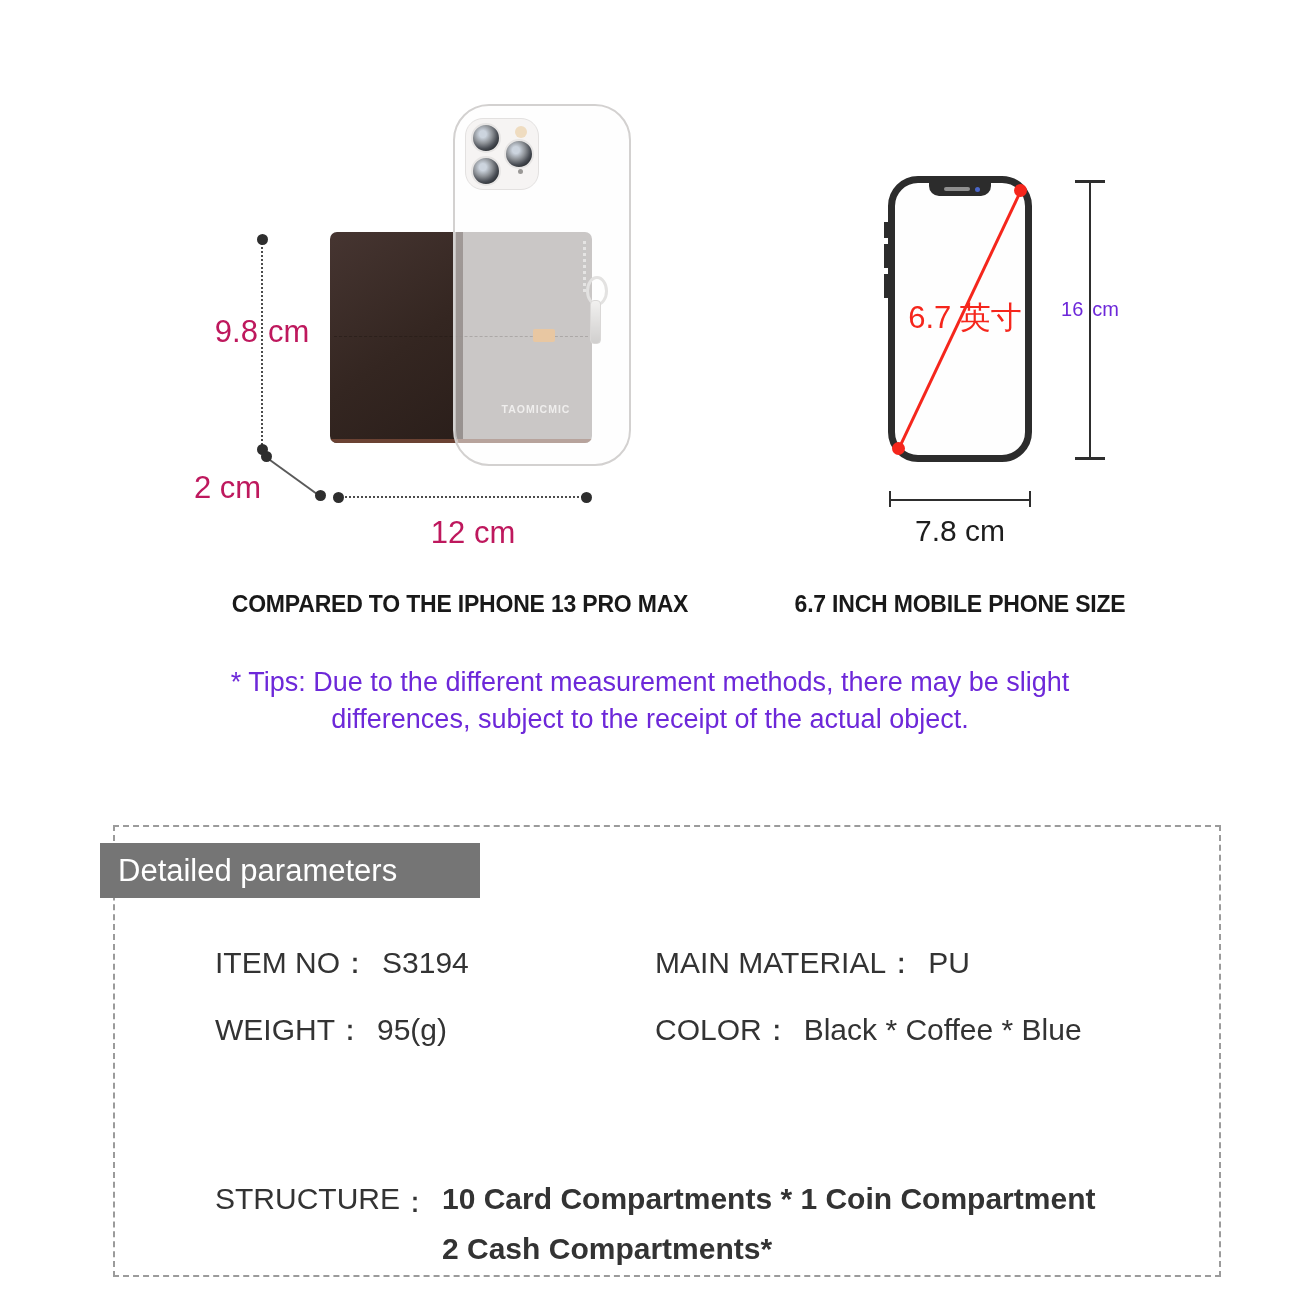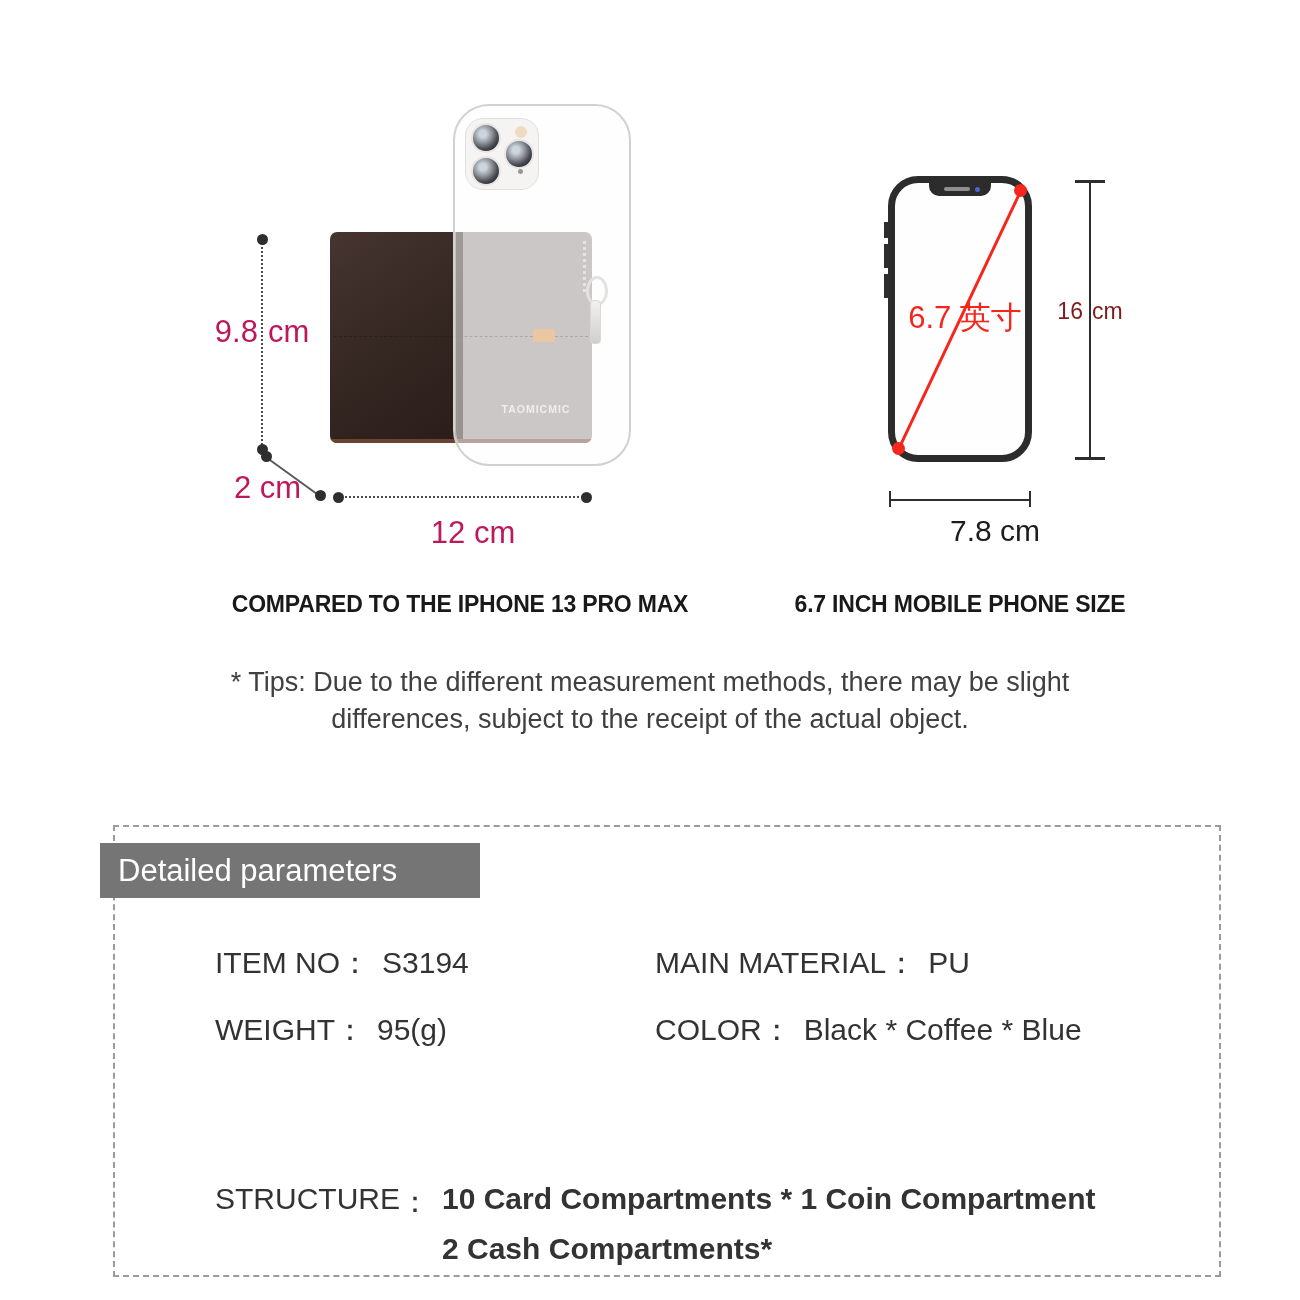--- a/index.html
+++ b/index.html
@@ -36,50 +36,50 @@
   .mic-dot{left:52px;top:50px;width:5px;height:5px;border-radius:50%;background:#9a9896;}
 
   
   .dim{z-index:5;}
   .dot{position:absolute;width:11px;height:11px;border-radius:50%;background:#2e2e2e;z-index:6;}
   .h-line{left:261px;top:239px;height:210px;width:0;border-left:2px dotted #4c4c4c;}
   .dim-label{font-size:31px;color:#be185d;}
   .h-label{left:182px;top:314px;width:160px;display:flex;justify-content:center;gap:10px;}
   .t-line{left:266px;top:456px;width:67px;height:0;border-top:2px solid #5a5a5a;
     transform:rotate(35.8deg);transform-origin:0 0;}
-  .t-label{left:194px;top:470px;margin-left:40px;}
+  .t-label{left:194px;top:470px;}
   .w-line{left:338px;top:496px;width:248px;height:0;border-top:2px dotted #4c4c4c;}
   .w-label{left:388px;top:515px;width:170px;text-align:center;}
 
   
   .phone-outline{left:888px;top:176px;width:130px;height:272px;border:7px solid #2c2c2c;border-radius:30px;
     background:#fefefe;z-index:1;}
   .notch{left:50%;top:0;transform:translateX(-50%);width:62px;height:13px;background:#2c2c2c;
     border-radius:0 0 10px 10px;}
   .speaker{left:15px;top:4px;width:26px;height:4px;border-radius:2px;background:#8f8f8f;}
   .cam-dot{left:46px;top:4px;width:5px;height:5px;border-radius:50%;background:#4a66c8;}
   .side-btn{background:#2c2c2c;z-index:0;}
   .red-line{left:898px;top:447px;width:285px;height:0;border-top:3px solid #f5261c;
     transform:rotate(-64.7deg);transform-origin:0 0;z-index:2;}
   .red-dot{position:absolute;width:13px;height:13px;border-radius:50%;background:#f5261c;z-index:3;}
   .diag-label{left:880px;top:297px;width:170px;text-align:center;font-size:31px;color:#f5261c;z-index:4;}
 
   .ph-h-line{left:1089px;top:182px;height:278px;width:0;border-left:2px solid #2e2e2e;}
   .cap-h{width:30px;height:3px;background:#2e2e2e;}
   .ph-h-label{left:1012px;top:298px;width:156px;display:flex;justify-content:center;gap:9px;
-    font-size:23px;color:#7f1d1d;}
+    font-size:20px;color:#6d28d9;}
   .ph-w-line{left:890px;top:499px;width:140px;height:2px;background:#2e2e2e;}
   .tick-v{width:2px;height:16px;background:#2e2e2e;}
-  .ph-w-label{left:880px;top:514px;width:160px;text-align:right;font-size:30px;color:#1d1d1d;}
+  .ph-w-label{left:880px;top:514px;width:160px;text-align:center;font-size:30px;color:#1d1d1d;}
 
   
   .caption{top:591px;font-size:23px;font-weight:600;letter-spacing:-.2px;color:#191919;text-align:center;}
   .caption-left{left:180px;width:560px;}
   .caption-right{left:760px;width:400px;}
-  .tips{left:150px;top:664px;width:1000px;text-align:center;font-size:27px;line-height:37px;color:#404040;}
+  .tips{left:150px;top:664px;width:1000px;text-align:center;font-size:27px;line-height:37px;color:#6d28d9;}
 
   
   .params-box{left:113px;top:825px;width:1104px;height:448px;border:2px dashed #9b9b9b;z-index:1;}
   .params-header{left:100px;top:843px;width:380px;height:55px;background:#757575;z-index:2;
     color:#fff;font-size:31px;line-height:55px;padding-left:18px;box-sizing:border-box;}
   .param-cell{font-size:30px;color:#333;z-index:3;white-space:nowrap;}
   .param-colon{margin-right:12px;}
   .r1c1{left:215px;top:943px;} .r1c2{left:655px;top:943px;}
   .r2c1{left:215px;top:1010px;} .r2c2{left:655px;top:1010px;}
   .r3{left:215px;top:1077px;}

